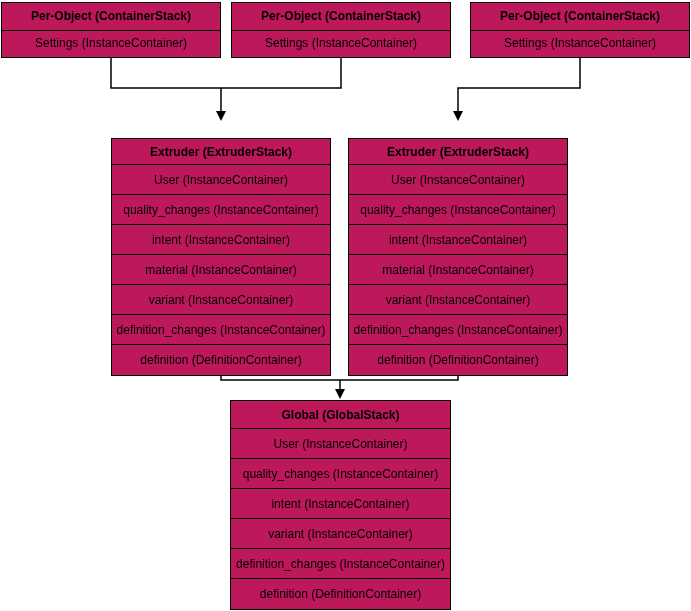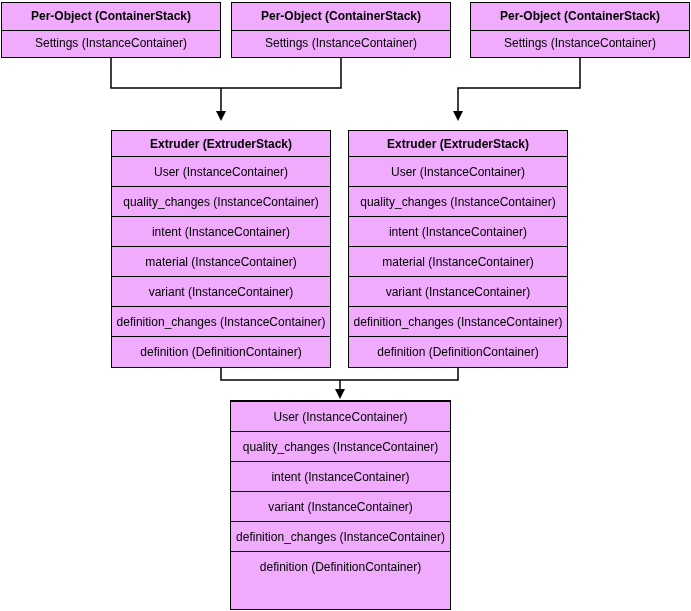--- a/index.html
+++ b/index.html
@@ -16,21 +16,21 @@
   }
   .connectors {
     position: absolute;
     left: 0; top: 0;
     width: 691px; height: 611px;
     pointer-events: none;
   }
   .stack {
     position: absolute;
     border: 1.5px solid #000000;
-    background: #f0abfc;
+    background: #be185d;
   }
   .hdr {
     display: flex;
     align-items: center;
     justify-content: center;
     font-weight: bold;
     text-align: center;
     white-space: nowrap;
   }
   .row {
@@ -42,21 +42,21 @@
     white-space: nowrap;
   }
   
   .stack-top { width: 220px; height: 56px; top: 2px; }
   .stack-top .hdr { height: 26.5px; }
   .stack-top .row { height: 26.5px; }
   .po1 { left: 1px; }
   .po2 { left: 231px; }
   .po3 { left: 470px; }
   
-  .stack-ex { width: 220px; height: 238px; top: 130px; }
+  .stack-ex { width: 220px; height: 238px; top: 138px; }
   .stack-ex .hdr { height: 25px; }
   .stack-ex .row { height: 30px; }
   .ex1 { left: 111px; }
   .ex2 { left: 348px; }
   
   .stack-gl { width: 221px; height: 210px; top: 400px; left: 230px; }
   .stack-gl .hdr { height: 27px; }
   .stack-gl .row { height: 30px; }
 </style>
 </head>
@@ -112,20 +112,21 @@
     <div class="row">User (InstanceContainer)</div>
     <div class="row">quality_changes (InstanceContainer)</div>
     <div class="row">intent (InstanceContainer)</div>
     <div class="row">material (InstanceContainer)</div>
     <div class="row">variant (InstanceContainer)</div>
     <div class="row">definition_changes (InstanceContainer)</div>
     <div class="row">definition (DefinitionContainer)</div>
   </div>
 
   <div class="stack stack-gl">
+    <div class="hdr">Global (GlobalStack)</div>
     <div class="row">User (InstanceContainer)</div>
     <div class="row">quality_changes (InstanceContainer)</div>
     <div class="row">intent (InstanceContainer)</div>
     <div class="row">variant (InstanceContainer)</div>
     <div class="row">definition_changes (InstanceContainer)</div>
     <div class="row">definition (DefinitionContainer)</div>
   </div>
 
 </div>
 

